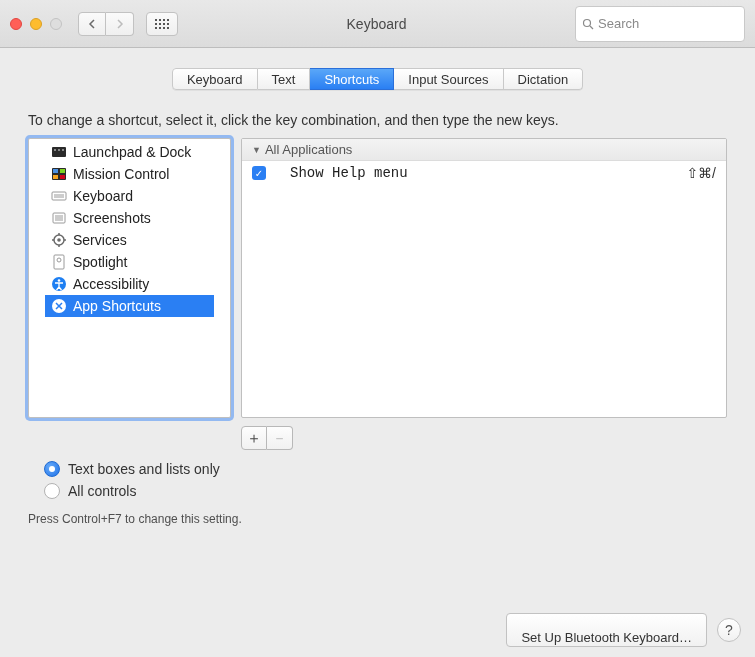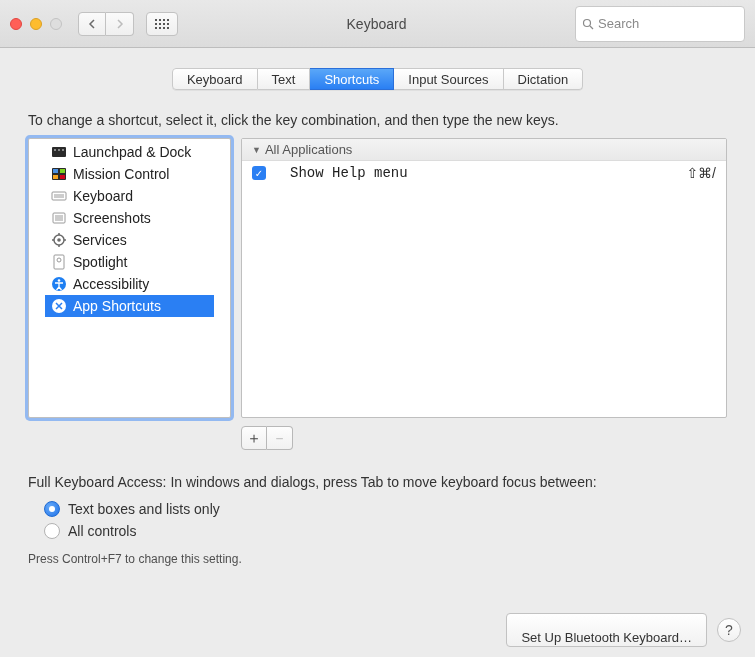--- a/index.html
+++ b/index.html
@@ -220,21 +220,20 @@
           </div>
         </div>
     </div>
   </div>
 
   <div class="addremove">
     <div class="sqbtn">＋</div>
     <div class="sqbtn">－</div>
   </div>
 
-  <div class="fka">Full Keyboard Access: In windows and dialogs, press Tab to move keyboard focus between:</div>
   <div class="radios" id="radios">
       <div class="radiorow">
         <span class="radio sel"></span>
         <span>Text boxes and lists only</span>
       </div>
       <div class="radiorow">
         <span class="radio"></span>
         <span>All controls</span>
       </div>
     </div>

